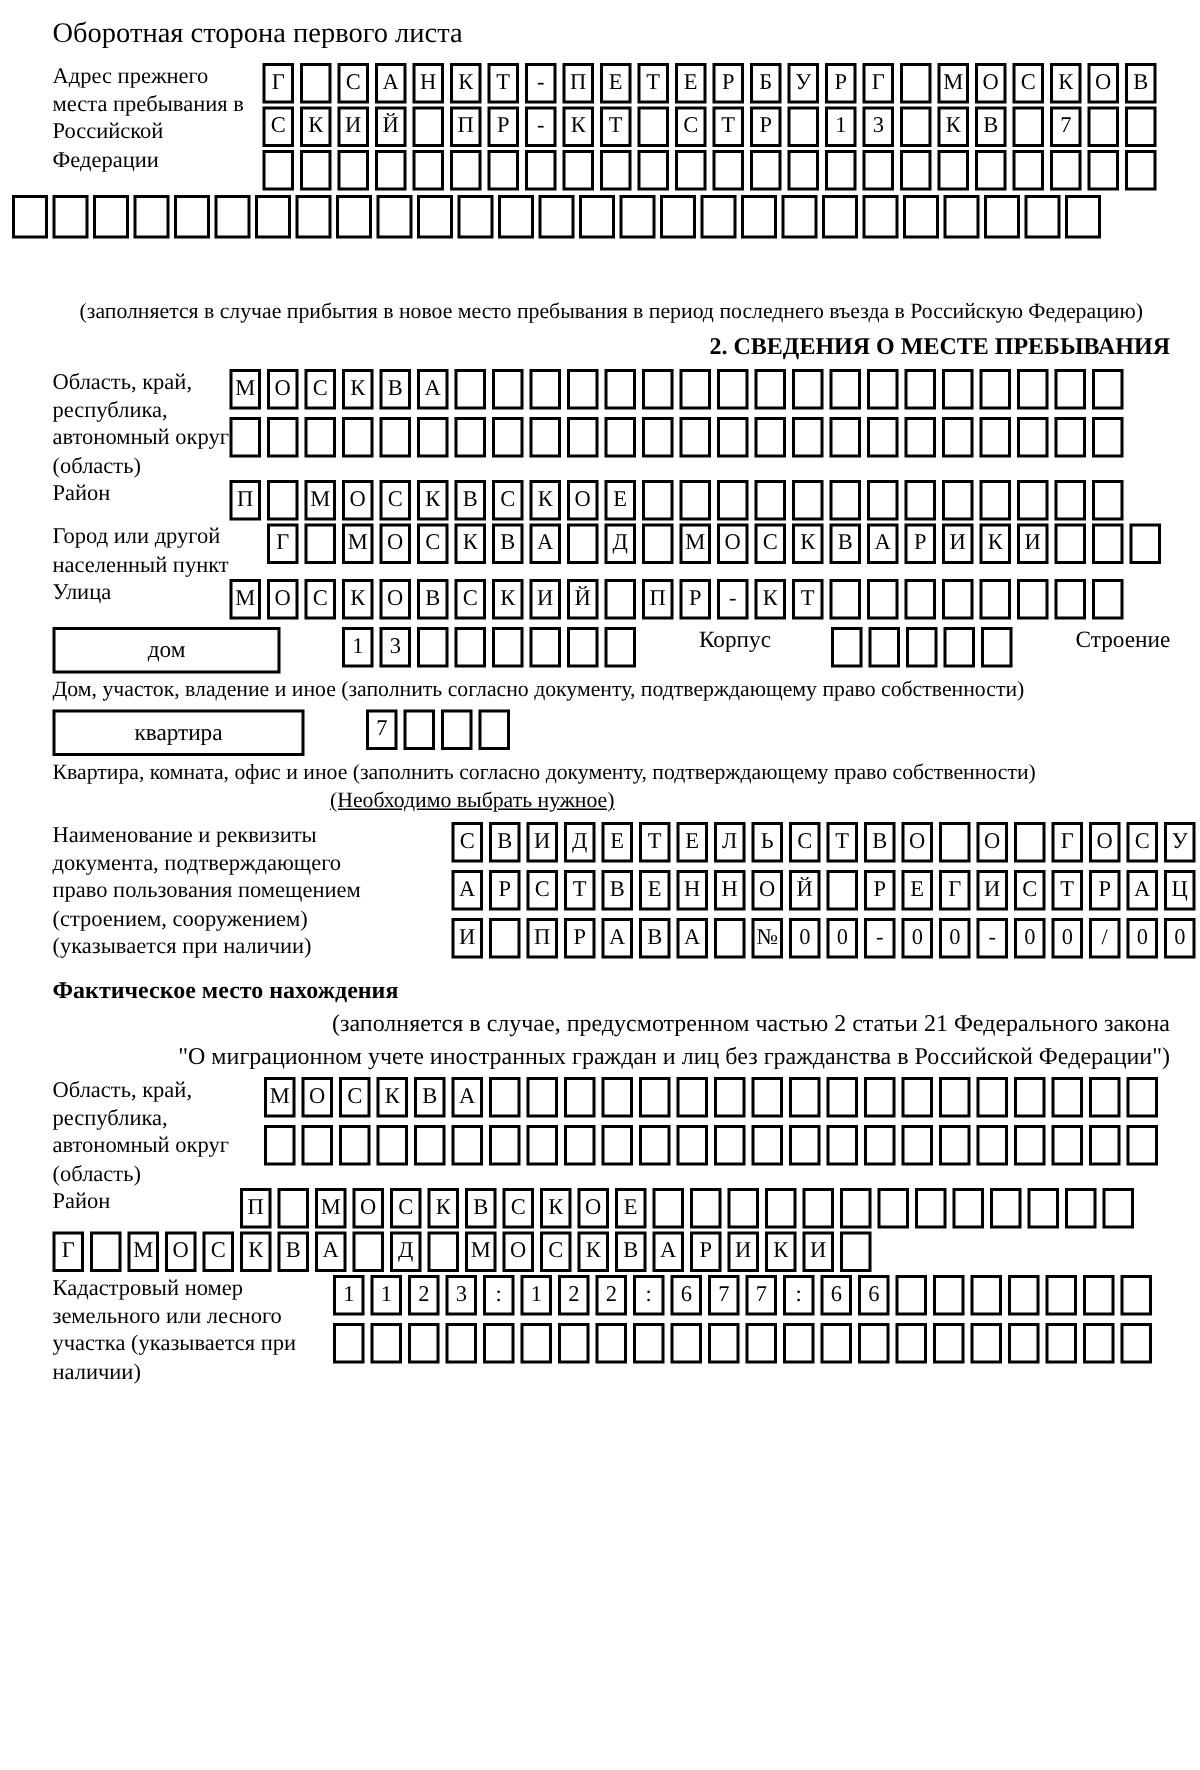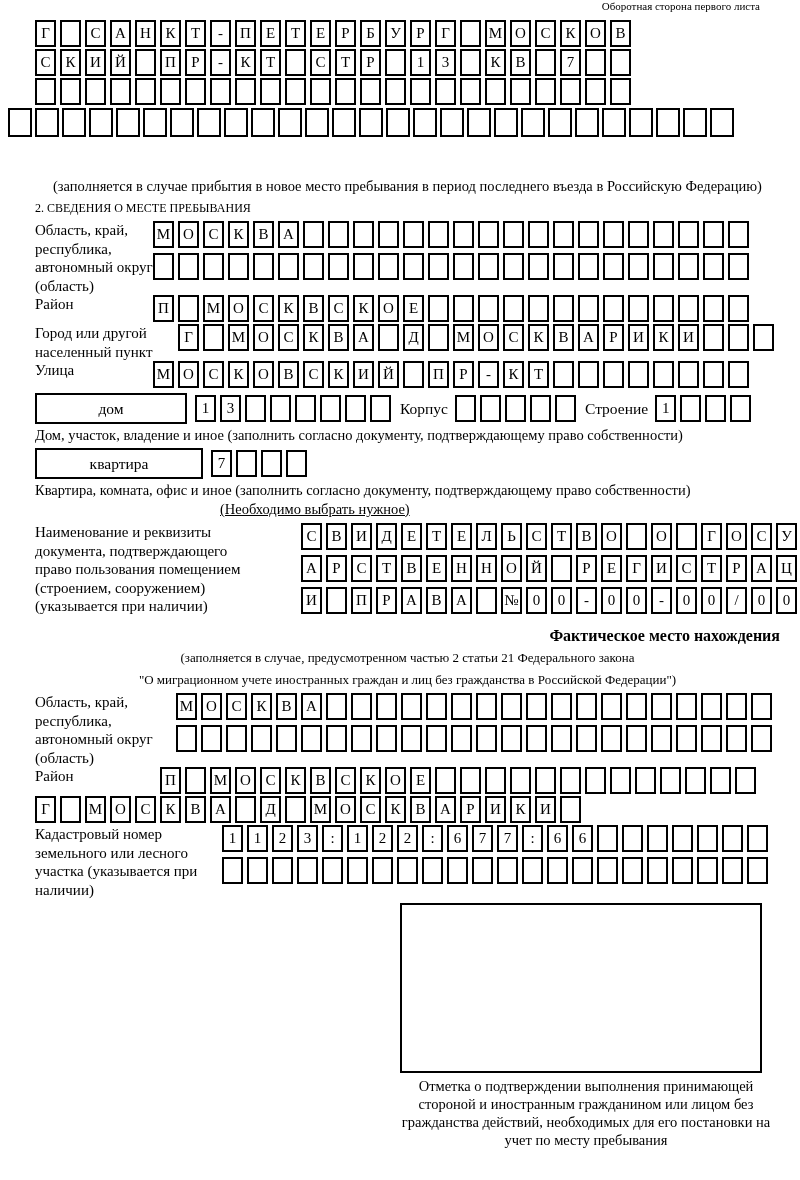--- a/index.html
+++ b/index.html
@@ -2,21 +2,21 @@
 <html><head>
 <meta charset="utf-8">
 <style>
   html,body{margin:0;padding:0;}
   body{
     width:800px;height:1180px;overflow:hidden;background:#ffffff;color:#000;
     font-family:"Liberation Serif","DejaVu Serif",serif;
     position:relative;
   }
   .page{padding:0 20px 0 35px;}
-  .top-note{padding-right:20px;text-align:right;font-size:11px;}
+  .top-note{padding-top:12px;padding-right:20px;font-size:19px;}
   .flex-row{display:flex;align-items:flex-start;}
   .label{font-size:15px;line-height:18.5px;flex:0 0 auto;}
   .w140{width:140px;}
   .w118{width:118px;}
   .w141{width:141px;}
   .w125{width:125px;}
   .w190{width:190px;}
   .w187{width:187px;}
   .w220{width:220px;}
   .rows{flex:1 1 auto;}
@@ -25,56 +25,57 @@
   .gap-rows .box-row{margin-bottom:5px;}
   .cell{
     box-sizing:border-box;width:21px;height:27px;border:2px solid #000;
     margin-right:4px;display:inline-flex;align-items:center;justify-content:center;
     font-size:15px;flex:0 0 auto;background:#fff;
   }
   .full-row{margin-left:-27px;margin-top:1px;}
   .full-row .cell{width:24px;height:29px;margin-right:3px;}
   .caption{font-size:14.5px;margin-top:2px;line-height:19px;}
   .center{text-align:center;margin-top:40px;}
-  .section-title{font-weight:normal;text-align:left;font-size:12px;margin:5px 0 5px 0;}
+  .section-title{font-weight:bold;text-align:right;font-size:16px;margin:5px 0 5px 0;}
   .mt4{margin-top:4px;}
   .indent25{margin-left:25px;}
   .long-box{
     box-sizing:border-box;border:2px solid #000;height:31px;
     display:flex;align-items:center;justify-content:center;font-size:15.5px;flex:0 0 auto;
   }
   .w152{width:152px;}
   .w200{width:168px;}
   .ml8{margin-left:8px;}
-  .house-row{align-items:center;margin-top:3px;}
+  .house-row{align-items:flex-start;margin-top:3px;gap:33px;}
   .house-row .box-row{margin-bottom:0;}
   .inline-label{font-size:15.5px;margin:0 7px 0 5px;flex:0 0 auto;}
   .check-row{display:flex;align-items:center;margin-top:4px;font-size:15.5px;}
   .checkbox{
     box-sizing:border-box;width:26px;height:27px;border:2px solid #000;
     display:inline-flex;align-items:center;justify-content:center;
     font-size:15px;margin:0 10px;flex:0 0 auto;
   }
   .cb2{margin-left:18px;}
   .select-note{font-size:14.5px;margin-left:185px;margin-top:1px;text-decoration:underline;}
   .doc-block{margin-top:5px;gap:46px;}
-  .fact-title{font-weight:bold;text-align:right;font-size:16px;margin-top:8px;}
-  .fact-cap{text-align:center;font-size:13px;line-height:19px;margin-top:3px;}
+  .fact-title{font-weight:bold;text-align:left;font-size:16px;margin-top:8px;}
+  .fact-cap{text-align:right;font-size:16px;line-height:19px;margin-top:3px;}
   .stamp-wrap{margin-left:365px;width:372px;margin-top:4px;}
   .stamp-box{box-sizing:border-box;width:362px;height:170px;border:2px solid #000;background:#fff;}
   .stamp-caption{font-size:14.5px;line-height:18px;text-align:center;margin-top:4px;}
 </style>
 </head>
 <body>
 
 <div class="page">
 
   <div class="top-note">Оборотная сторона первого листа</div>
 
   <div class="flex-row" style="margin-top:8px;">
+    <div class="label w140">Адрес прежнего места пребывания в Российской Федерации</div>
     <div class="rows">
       <div class="box-row">
           <span class="cell">Г</span>
           <span class="cell"></span>
           <span class="cell">С</span>
           <span class="cell">А</span>
           <span class="cell">Н</span>
           <span class="cell">К</span>
           <span class="cell">Т</span>
           <span class="cell">-</span>
@@ -614,18 +615,14 @@
           <span class="cell"></span>
           <span class="cell"></span>
           <span class="cell"></span>
           <span class="cell"></span>
           <span class="cell"></span>
           <span class="cell"></span>
         </div>
     </div>
   </div>
 
-  <div class="stamp-wrap">
-    <div class="stamp-box"></div>
-    <div class="stamp-caption">Отметка о подтверждении выполнения принимающей стороной и иностранным гражданином или лицом без гражданства действий, необходимых для его постановки на учет по месту пребывания</div>
-  </div>
 
 </div>
 
 </body></html>

